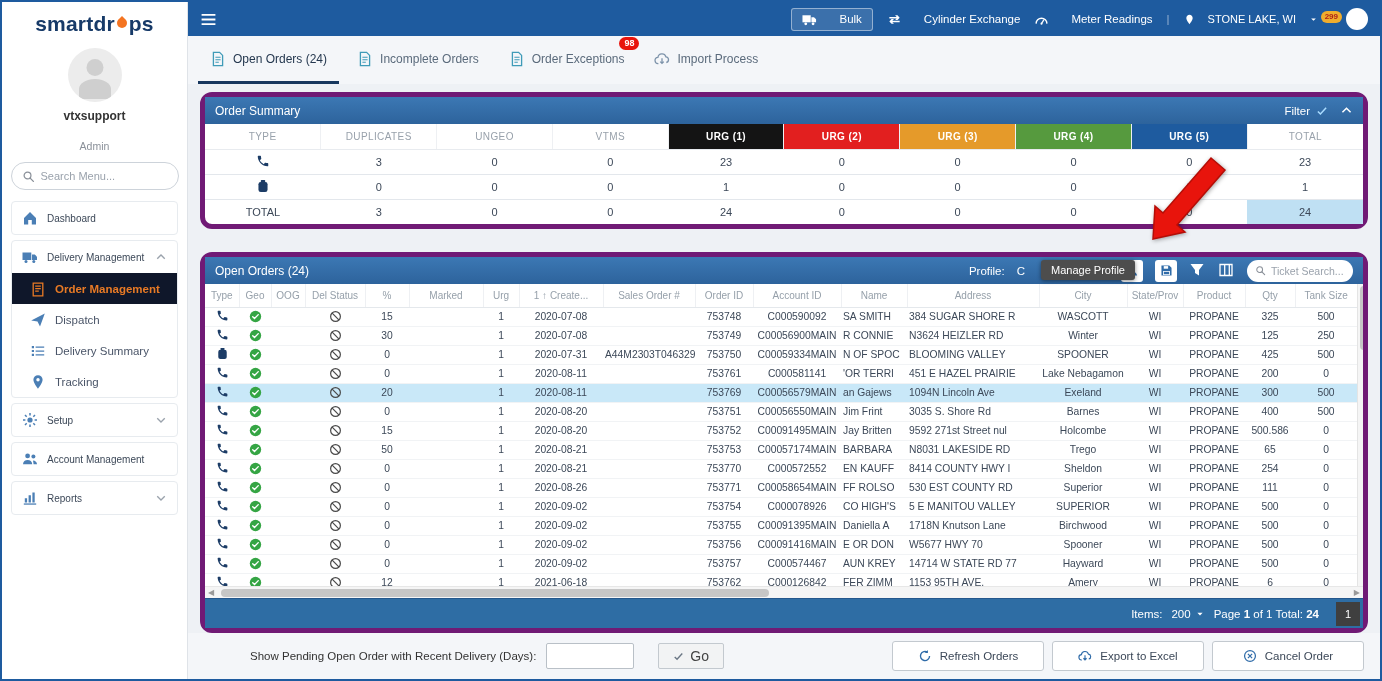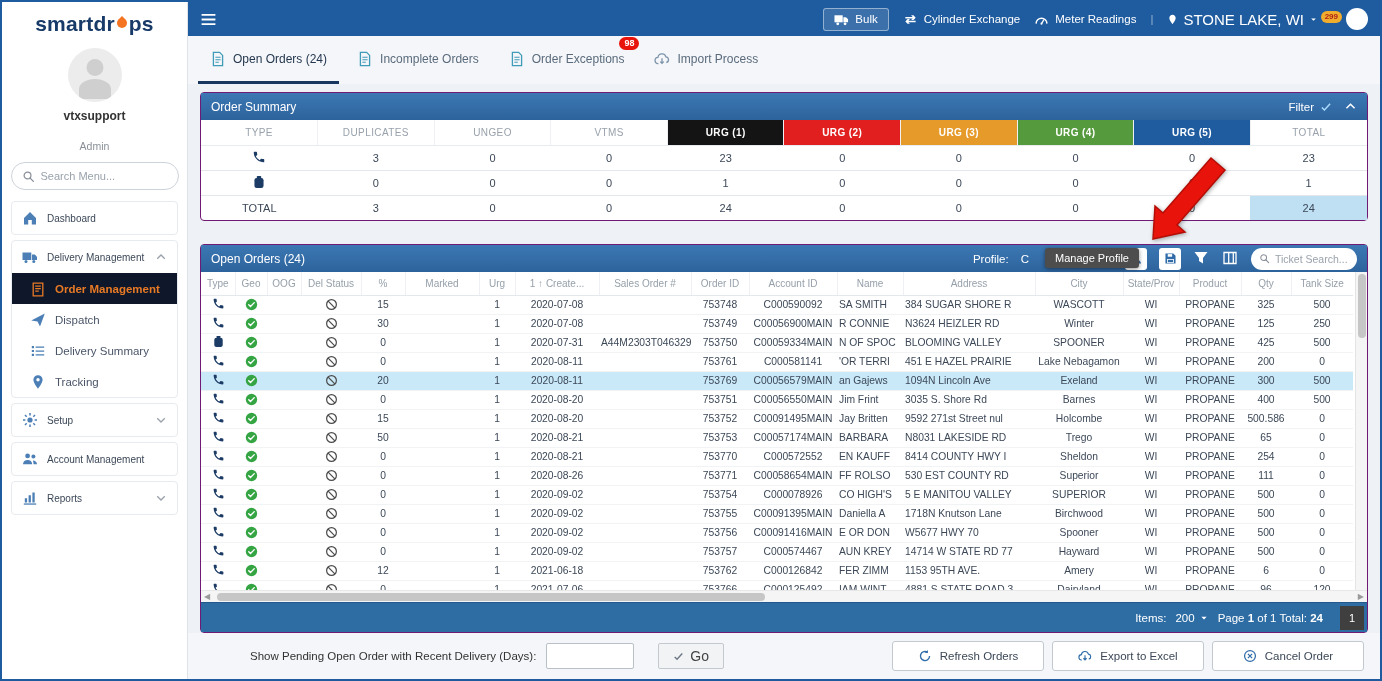--- a/index.html
+++ b/index.html
@@ -29,41 +29,41 @@
 .chev svg{width:12px;height:12px}
 .nav-sub{display:flex;align-items:center;height:31px;padding:0 10px 0 18px;font-size:11.5px;color:#4a5568;cursor:pointer}
 .nav-sub.active{background:#0f172a;color:#e87a25;font-weight:bold}
 .nav-sub.active .nico{color:#e87a25}
 
 
 .main{flex:1;display:flex;flex-direction:column;background:#eef1f5;min-width:0}
 .topbar{height:34px;background:#1e5b9f;display:flex;align-items:center;color:#fff;padding:0 12px;flex-shrink:0}
 .hamb{width:17px;height:17px;color:#fff;cursor:pointer}
 .tb-right{margin-left:auto;display:flex;align-items:center;gap:14px;font-size:11.5px}
-.tb-item{display:flex;align-items:center;gap:6px;cursor:pointer;white-space:nowrap}
+.tb-item{display:flex;align-items:center;gap:22px;cursor:pointer;white-space:nowrap}
 .tb-item svg{width:15px;height:15px}
 .tb-item.boxed{border:1px solid rgba(255,255,255,.45);background:rgba(255,255,255,.13);border-radius:3px;padding:3px 10px}
 .tb-sep{color:rgba(255,255,255,.5)}
-.tb-loc{display:flex;align-items:center;gap:5px;font-size:15px;cursor:pointer;white-space:nowrap}
+.tb-loc{display:flex;align-items:center;gap:13px;font-size:11px;cursor:pointer;white-space:nowrap}
 .tb-loc svg{width:11px;height:11px}
 .tb-bell{position:relative;cursor:pointer}
 .badge{position:absolute;top:-8px;right:-10px;background:#f0ad2d;color:#b02318;font-size:8px;font-weight:bold;border-radius:8px;padding:2px 4px;line-height:1}
 .tb-avatar{width:22px;height:22px;border-radius:50%;background:#fff;cursor:pointer}
 
 
 .tabs{height:48px;display:flex;align-items:stretch;padding:0 10px;gap:6px;background:#f4f6f9;flex-shrink:0}
 .tab{position:relative;display:flex;align-items:center;gap:7px;font-size:12px;color:#5b6b7c;padding:0 12px;cursor:pointer;border-bottom:3px solid transparent}
 .tab .tabic{width:16px;height:16px;color:#3f9bb8}
 .tab .tabic svg{width:16px;height:16px}
 .tab.active{color:#25384f;border-bottom-color:#17375e}
 .tab[data-name="tab-import-process"] .tabic{color:#7d93aa}
 .tbadge{position:absolute;top:1px;right:-3px;background:#e8140c;color:#fff;font-size:9px;font-weight:bold;border-radius:9px;padding:2px 5px;line-height:1}
 
 
-.panel{background:#fff;border:1px solid #701a75;margin:15px 12px;border-radius:4px}
+.panel{background:#fff;border:5px solid #701a75;margin:15px 12px;border-radius:12px}
 .panel.summary{margin-top:8px;margin-bottom:8px;flex-shrink:0}
 .phead{height:27px;background:linear-gradient(#3c78b4,#2d639c);color:#fff;display:flex;align-items:center;padding:0 10px;font-size:12px;position:relative}
 .ph-right{margin-left:auto;display:flex;align-items:center;gap:12px}
 .filter{display:flex;align-items:center;gap:6px;font-size:11.5px;cursor:pointer;color:#fff}
 .filter svg{width:12px;height:12px;color:#aadcff}
 .collapse{width:13px;height:13px;color:#fff;cursor:pointer}
 .collapse svg{width:13px;height:13px}
 
 
 .sumtable{width:100%;border-collapse:collapse;table-layout:fixed}

